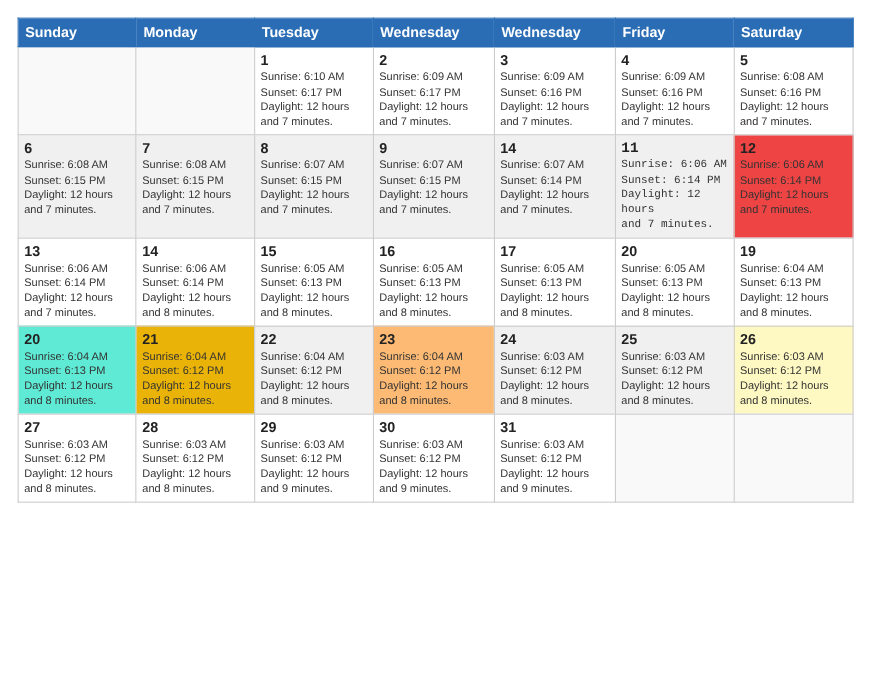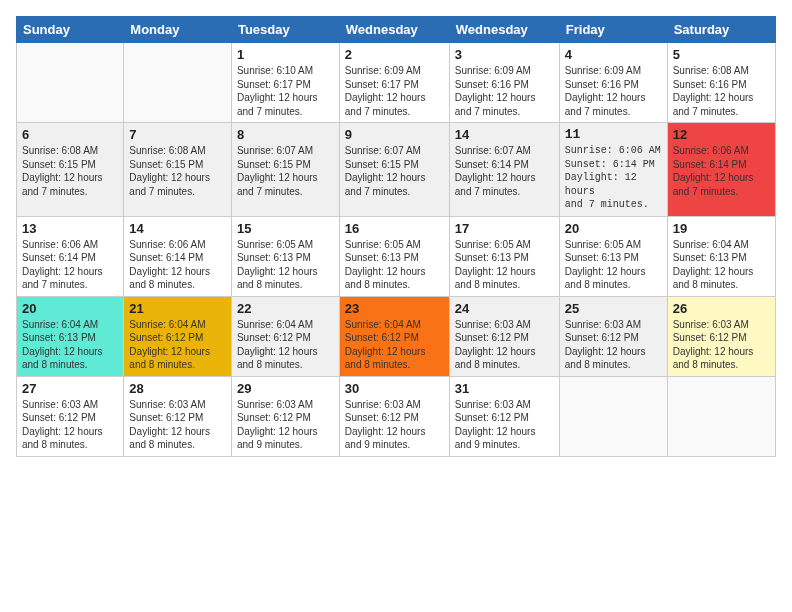--- a/index.html
+++ b/index.html
@@ -270,21 +270,21 @@
 Daylight: 12 hours
 and 8 minutes.</div>
           </td>
           <td style="background: rgb(240, 240, 240);">
             <span class="day-num">22</span>
             <div class="day-info" style="white-space: pre-line;">Sunrise: 6:04 AM
 Sunset: 6:12 PM
 Daylight: 12 hours
 and 8 minutes.</div>
           </td>
-          <td style="background: #f97316;">
+          <td style="background: #fdba74;">
             <span class="day-num">23</span>
             <div class="day-info" style="white-space: pre-line;">Sunrise: 6:04 AM
 Sunset: 6:12 PM
 Daylight: 12 hours
 and 8 minutes.</div>
           </td>
           <td style="background: rgb(240, 240, 240);">
             <span class="day-num">24</span>
             <div class="day-info" style="white-space: pre-line;">Sunrise: 6:03 AM
 Sunset: 6:12 PM

